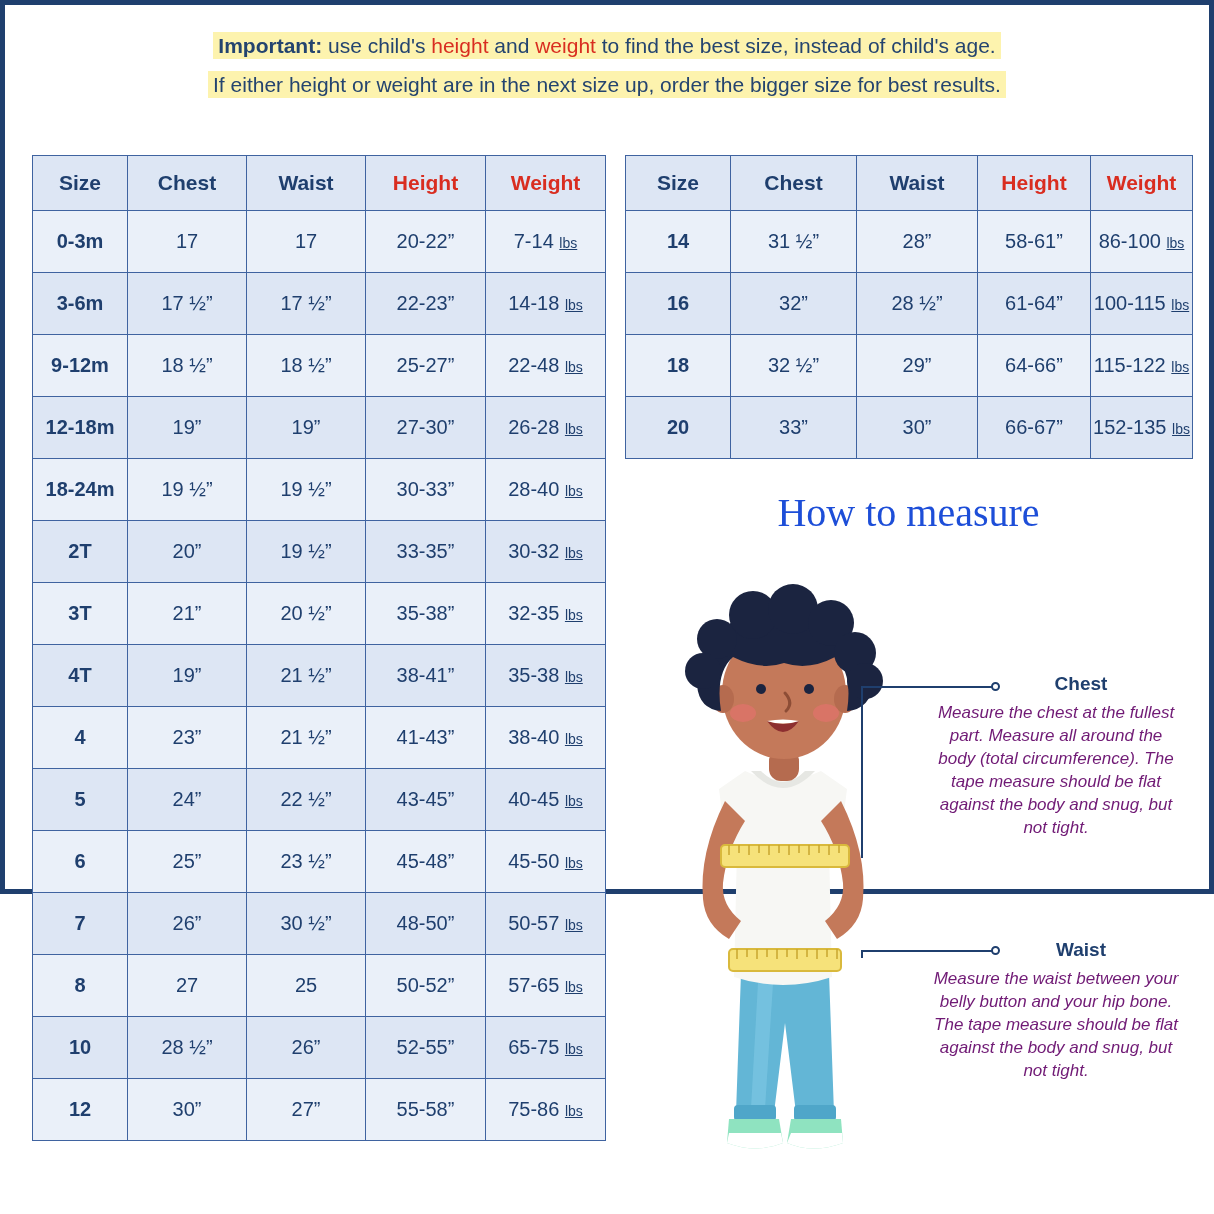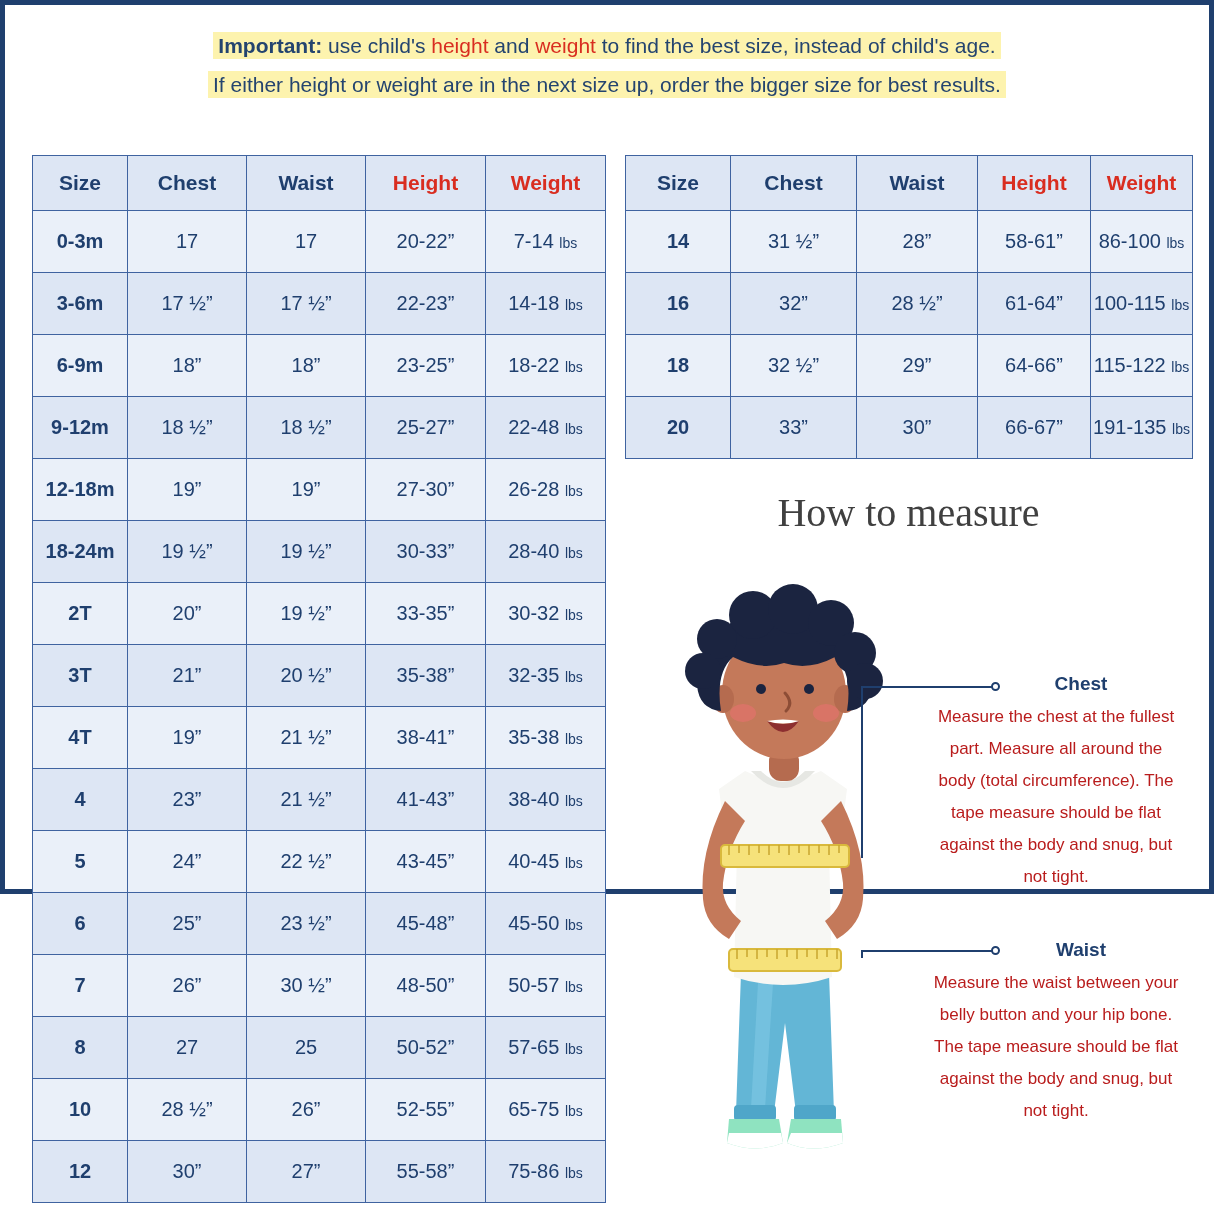--- a/index.html
+++ b/index.html
@@ -73,21 +73,21 @@
     background: #eaf0f9;
   }
   .tbl tbody tr:nth-child(even) td {
     background: #dde6f4;
   }
   .tbl tbody td.sizecol {
     font-weight: bold;
     font-size: 20px;
     margin-top: 48px;
   }
-  .units { font-size: 14px; }
+  .units { font-size: 14px; text-decoration: underline; }
 
   
   #left-table {
     left: 27px;
     top: 150px;
     width: 573px;
   }
   #left-table col.c0 { width: 95px; }
   #left-table col.c1 { width: 119px; }
   #left-table col.c2 { width: 119px; }
@@ -108,21 +108,21 @@
 
   
   .howto-title {
     position: absolute;
     left: 620px;
     top: 484px;
     width: 567px;
     text-align: center;
     font-family: "Liberation Serif", serif;
     font-size: 40px;
-    color: #404040;
+    color: #1d4ed8;
   }
 
   .illus {
     position: absolute;
     left: 628px;
     top: 548px;
     width: 300px;
     height: 640px;
   }
 
@@ -132,22 +132,23 @@
     text-align: center;
   }
   .callout .c-title {
     font-size: 19px;
     font-weight: bold;
     color: #1f3f6e;
     margin-bottom: 6px;
   }
   .callout .c-body {
     font-size: 17px;
-    line-height: 32px;
-    color: #b91c1c;
+    line-height: 23px;
+    color: #701a75;
+    font-style: italic;
   }
   #callout-chest { left: 925px; top: 668px; }
   #callout-chest .c-title { text-align: center; margin-left: 50px; }
   #callout-waist { left: 925px; top: 934px; }
   #callout-waist .c-title { text-align: center; margin-left: 50px; }
 
   .leader {
     position: absolute;
     border-top: 2px solid #1f3f6e;
     height: 0;
@@ -213,27 +214,20 @@
           <td><span>7-14 </span><span class="units">lbs</span></td>
         </tr>
         <tr>
           <td class="sizecol">3-6m</td>
           <td>17 ½”</td>
           <td>17 ½”</td>
           <td>22-23”</td>
           <td><span>14-18 </span><span class="units">lbs</span></td>
         </tr>
         <tr>
-          <td class="sizecol">6-9m</td>
-          <td>18”</td>
-          <td>18”</td>
-          <td>23-25”</td>
-          <td><span>18-22 </span><span class="units">lbs</span></td>
-        </tr>
-        <tr>
           <td class="sizecol">9-12m</td>
           <td>18 ½”</td>
           <td>18 ½”</td>
           <td>25-27”</td>
           <td><span>22-48 </span><span class="units">lbs</span></td>
         </tr>
         <tr>
           <td class="sizecol">12-18m</td>
           <td>19”</td>
           <td>19”</td>
@@ -357,21 +351,21 @@
           <td>32 ½”</td>
           <td>29”</td>
           <td>64-66”</td>
           <td><span>115-122 </span><span class="units">lbs</span></td>
         </tr>
         <tr>
           <td class="sizecol">20</td>
           <td>33”</td>
           <td>30”</td>
           <td>66-67”</td>
-          <td><span>191-135 </span><span class="units">lbs</span></td>
+          <td><span>152-135 </span><span class="units">lbs</span></td>
         </tr>
       </tbody>
   </table>
 
   <div class="howto-title">How to measure</div>
 
   <svg class="illus" viewBox="0 0 300 640">
 
     <path d="M108 420 L196 420 L201 560 L163 560 L152 470 L141 560 L103 560 Z" fill="#63b6d6"></path>
     <path d="M125 430 L140 430 L132 556 L118 556 Z" fill="#7cc6e2" opacity="0.7"></path>

